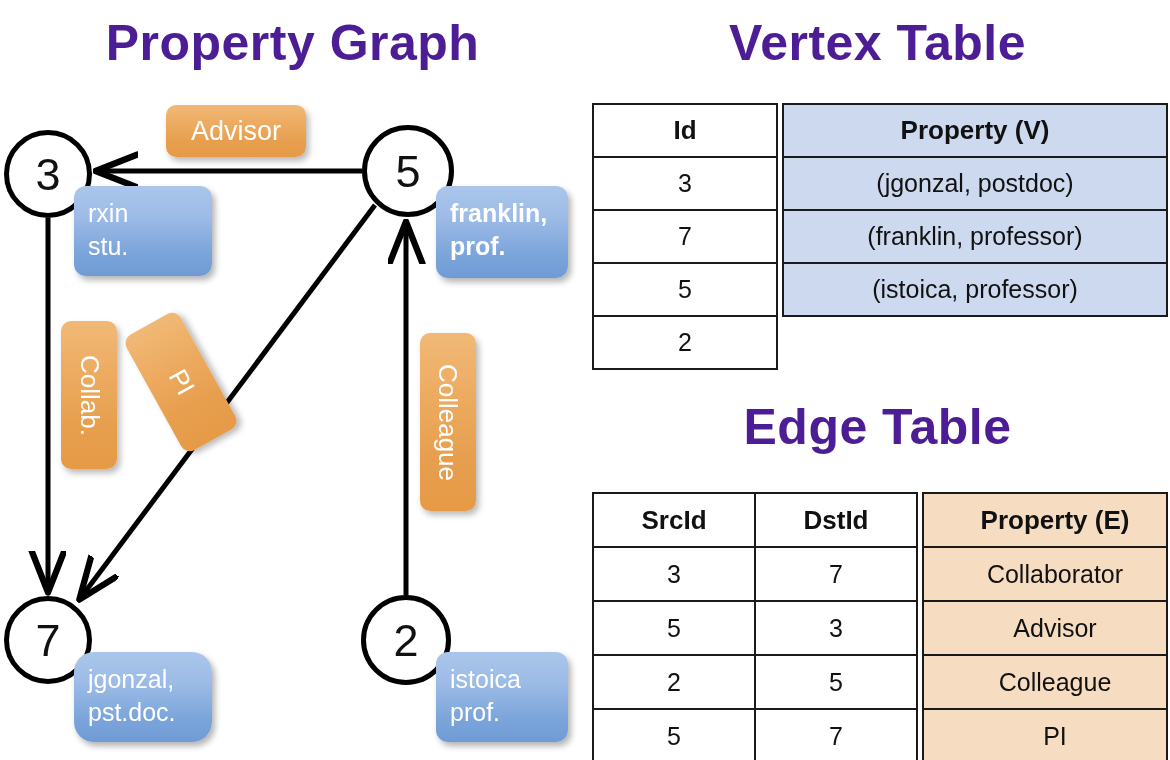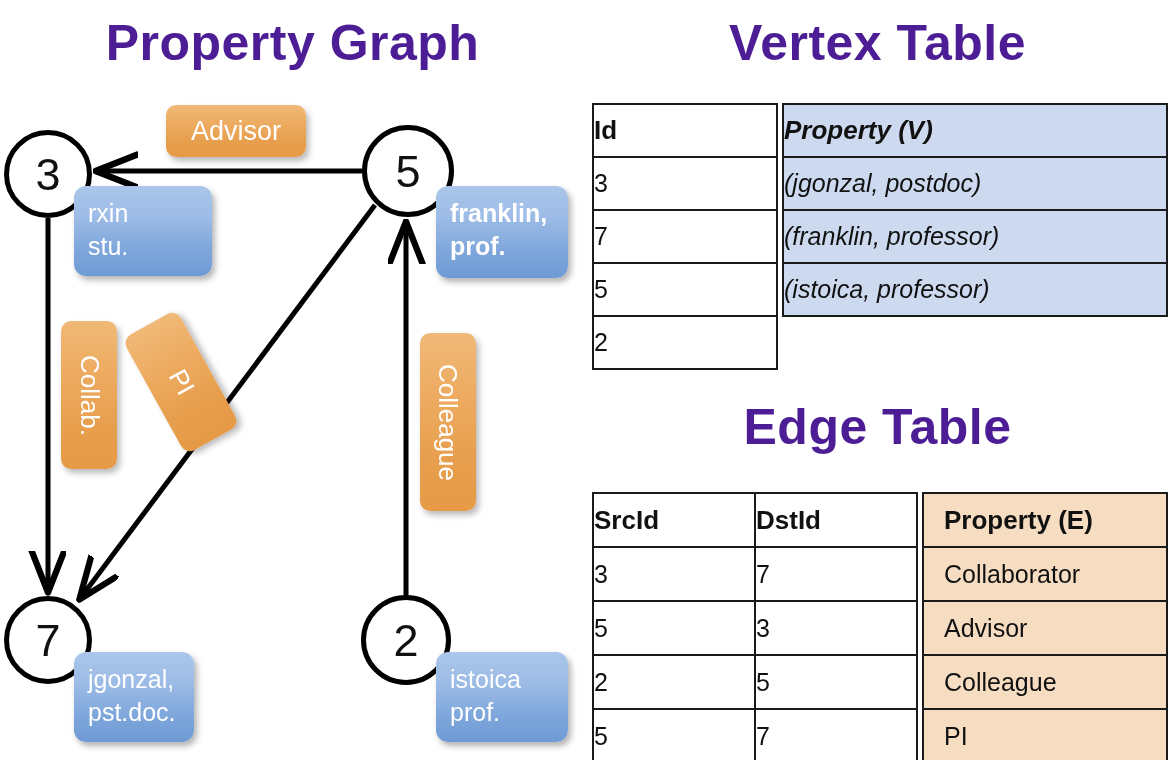--- a/index.html
+++ b/index.html
@@ -84,21 +84,21 @@
     color: #ffffff;
     font-size: 25px;
     line-height: 33px;
     padding: 11px 0 11px 14px;
     box-sizing: border-box;
     font-family: "Liberation Sans", sans-serif;
     margin-left: 12px;
   }
   #chip-rxin     { left: 62px;  top: 186px; width: 138px; height: 90px; }
   #chip-franklin { left: 424px; top: 186px; width: 132px; height: 92px; font-weight: bold; }
-  #chip-jgonzal  { left: 62px;  top: 652px; width: 120px; height: 90px; }
+  #chip-jgonzal  { left: 62px;  top: 652px; width: 138px; height: 90px; border-radius: 20px; }
   #chip-istoica  { left: 424px; top: 652px; width: 132px; height: 90px; }
 
   
   .chip-orange {
     position: absolute;
     border-radius: 10px;
     background: linear-gradient(to bottom, #f0b977 0%, #eead64 30%, #e79f4e 70%, #e69a46 100%);
     box-shadow: 3px 4px 6px rgba(0,0,0,0.28);
     color: #ffffff;
     font-family: "Liberation Sans", sans-serif;
@@ -133,31 +133,31 @@
 
   
   .tbl {
     position: absolute;
     border-collapse: collapse;
     font-family: "Liberation Sans", sans-serif;
   }
   .tbl td, .tbl th {
     border: 2px solid #1a1a1a;
     padding: 0;
-    text-align: left;
+    text-align: center;
     vertical-align: middle;
     font-weight: 400;
     color: #111111;
     font-size: 25px;
   }
   .tbl th { font-weight: 700; }
 
   
   #vertex-key-table  { left: 592px; top: 103px; width: 186px; }
-  #vertex-prop-table { left: 782px; top: 103px; width: 386px; font-style: italic; }
+  #vertex-prop-table { left: 782px; top: 103px; width: 386px; }
   #vertex-key-table td, #vertex-key-table th { height: 51px; }
   #vertex-prop-table td, #vertex-prop-table th { height: 51px; background: #ccd9ef; }
 
   
   #edge-src-table  { left: 592px; top: 492px; width: 326px; }
   #edge-prop-table { left: 922px; top: 492px; width: 246px; }
   #edge-src-table td, #edge-src-table th { height: 52px; width: 163px; }
   #edge-prop-table td, #edge-prop-table th { height: 52px; background: #f6ddc2; padding-left: 20px; }
 
   .tbl th { font-size: 26px; }

